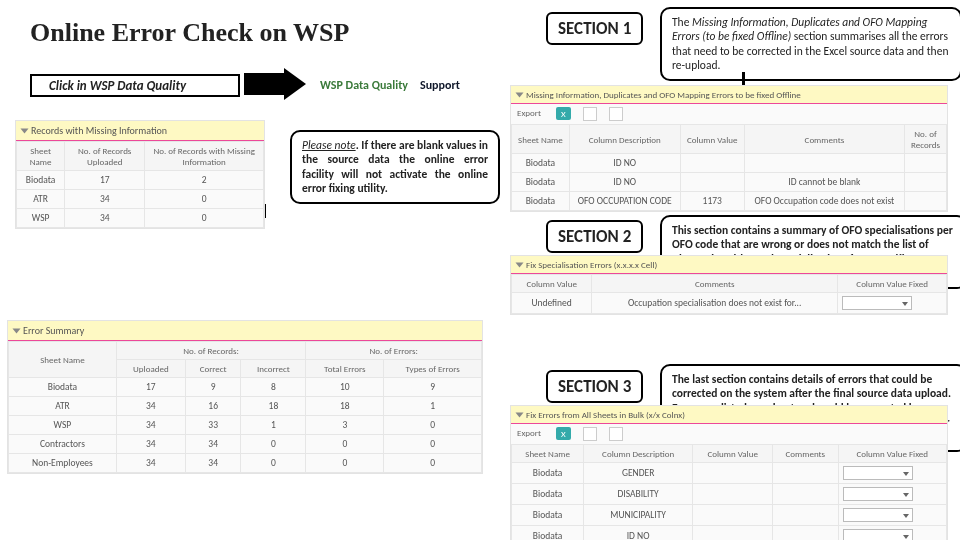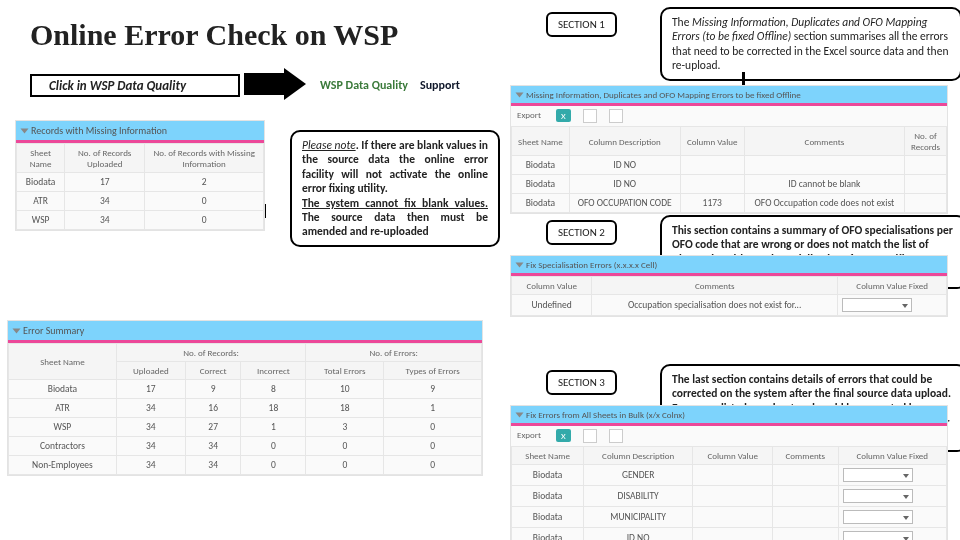--- a/index.html
+++ b/index.html
@@ -1,28 +1,28 @@
 <!DOCTYPE html>
 <html><head>
 <meta charset="utf-8">
 <style>
   * { box-sizing: border-box; margin: 0; padding: 0; }
   body { font-family: Calibri, Arial, sans-serif; width: 960px; height: 540px; background: #fff; position: relative; overflow: hidden; font-size: 11px; color: #222; }
-  .page-title { font-family: Georgia, serif; font-size: 30px; font-weight: 700; position: absolute; left: 30px; top: 18px; }
+  .page-title { font-family: Georgia, serif; font-size: 26px; font-weight: 700; position: absolute; left: 30px; top: 18px; }
   .callout { border: 2px solid #000; border-radius: 10px; padding: 6px 10px; background: #fff; position: absolute; font-size: 11.5px; line-height: 1.25; margin-left: 20px; }
-  .sectionlabel { border: 2px solid #000; border-radius: 6px; padding: 4px 10px; font-weight: 400; font-size: 11px; position: absolute; background: #fff; z-index: 5; }
+  .sectionlabel { border: 2px solid #000; border-radius: 6px; padding: 4px 10px; font-weight: 700; font-size: 17px; position: absolute; background: #fff; z-index: 5; }
   .arrow { position: absolute; }
   .arrow .shaft { background: #000; position: absolute; }
   .arrow .head { width: 0; height: 0; position: absolute; }
   .funny-arrow { position:absolute; }
   .tabbar { position: absolute; display: flex; gap: 12px; font-size: 12px; color: #5a7; font-weight: 700; }
   .tabbar .tab { color: #3a7a3a; }
   .tabbar .tab.dim { color: #0f172a; }
   .panel { position: absolute; border: 1px solid #e3e3e3; background: #fafafa; }
-  .panel .hdr { background: #7dd3fc; border-bottom: 3px solid #ec4899; padding: 3px 6px; font-size: 10px; color: #555; display:flex; align-items:center; gap:4px;}
+  .panel .hdr { background: #fef9c3; border-bottom: 1px solid #ec4899; padding: 3px 6px; font-size: 10px; color: #555; display:flex; align-items:center; gap:4px;}
   .tri { display:inline-block; width:0;height:0;border-top:4px solid transparent;border-bottom:4px solid transparent;border-left:5px solid #888; transform:rotate(90deg);}
   table.grid { width: 100%; border-collapse: collapse; font-size: 9.5px; color: #555; }
   table.grid th, table.grid td { border: 1px solid #e6e6e6; padding: 3px 4px; text-align: center; font-weight: 400; }
   table.grid th { background:#f5f5f5; color:#666; font-size:9px;}
   .toolbar { display:flex; gap:12px; padding:3px 6px; align-items:flex-start; }
   .toolbar .lbl { font-size:9px; color:#666; margin-right:3px;}
   .toolbar .btn { background:#3aa; color:#fff; border-radius:2px; padding:1px 5px; font-size:9px;}
   .toolbar .sq { width:14px; height:14px; border:1px solid #ccc; background:#fff;}
   .dd { border:1px solid #bbb; background:#fff; height:14px; width:70px; position:relative;}
   .dd::after { content:""; position:absolute; right:3px; top:5px; border-left:3px solid transparent; border-right:3px solid transparent; border-top:4px solid #666;}
@@ -53,21 +53,20 @@
   <span>The </span><span class="italic">Missing Information, Duplicates and OFO Mapping Errors (to be fixed Offline)</span><span> section summarises all the errors that need to be corrected in the Excel source data and then re-upload.</span>
 </div>
 
 <div class="arrow" style="left:742px; top:72px;">
   <div class="shaft" style="width:3px;height:38px;left:0;top:0;"></div>
   <div class="head" style="left:-5px;top:38px;border-left:7px solid transparent;border-right:7px solid transparent;border-top:10px solid #000;"></div>
 </div>
 
 <div class="callout" style="left:270px; top:130px; width:210px; text-align:justify;">
   <span style="font-style:italic;"><u>Please note</u></span><b><span>. If there are blank values in the source data the online error facility will not activate the online error fixing utility.</span></b><br>
-  <b><u>The system cannot fix blank values.</u><span> The source data then must be amended and re-uploaded</span></b>
 </div>
 
 <div class="arrow" style="left:230px; top:204px;">
   <div class="shaft" style="width:36px;height:14px;background:#000;"></div>
   <div class="head" style="left:-14px;top:-4px;border-top:11px solid transparent;border-bottom:11px solid transparent;border-right:16px solid #000;"></div>
 </div>
 
 <div class="sectionlabel" style="left:546px; top:220px;">SECTION 2</div>
 <div class="callout" style="left:640px; top:215px; width:307px;">
   <b>This section contains a summary of OFO specialisations per OFO code that are wrong or does not match the list of Alternative Titles and Specialisations for a specific OFO Code. These errors could be corrected online</b>
@@ -144,21 +143,21 @@
           <td>ATR</td>
           <td>34</td>
           <td>16</td>
           <td>18</td>
           <td>18</td>
           <td>1</td>
         </tr>
         <tr>
           <td>WSP</td>
           <td>34</td>
-          <td>27</td>
+          <td>33</td>
           <td>1</td>
           <td>3</td>
           <td>0</td>
         </tr>
         <tr>
           <td>Contractors</td>
           <td>34</td>
           <td>34</td>
           <td>0</td>
           <td>0</td>

